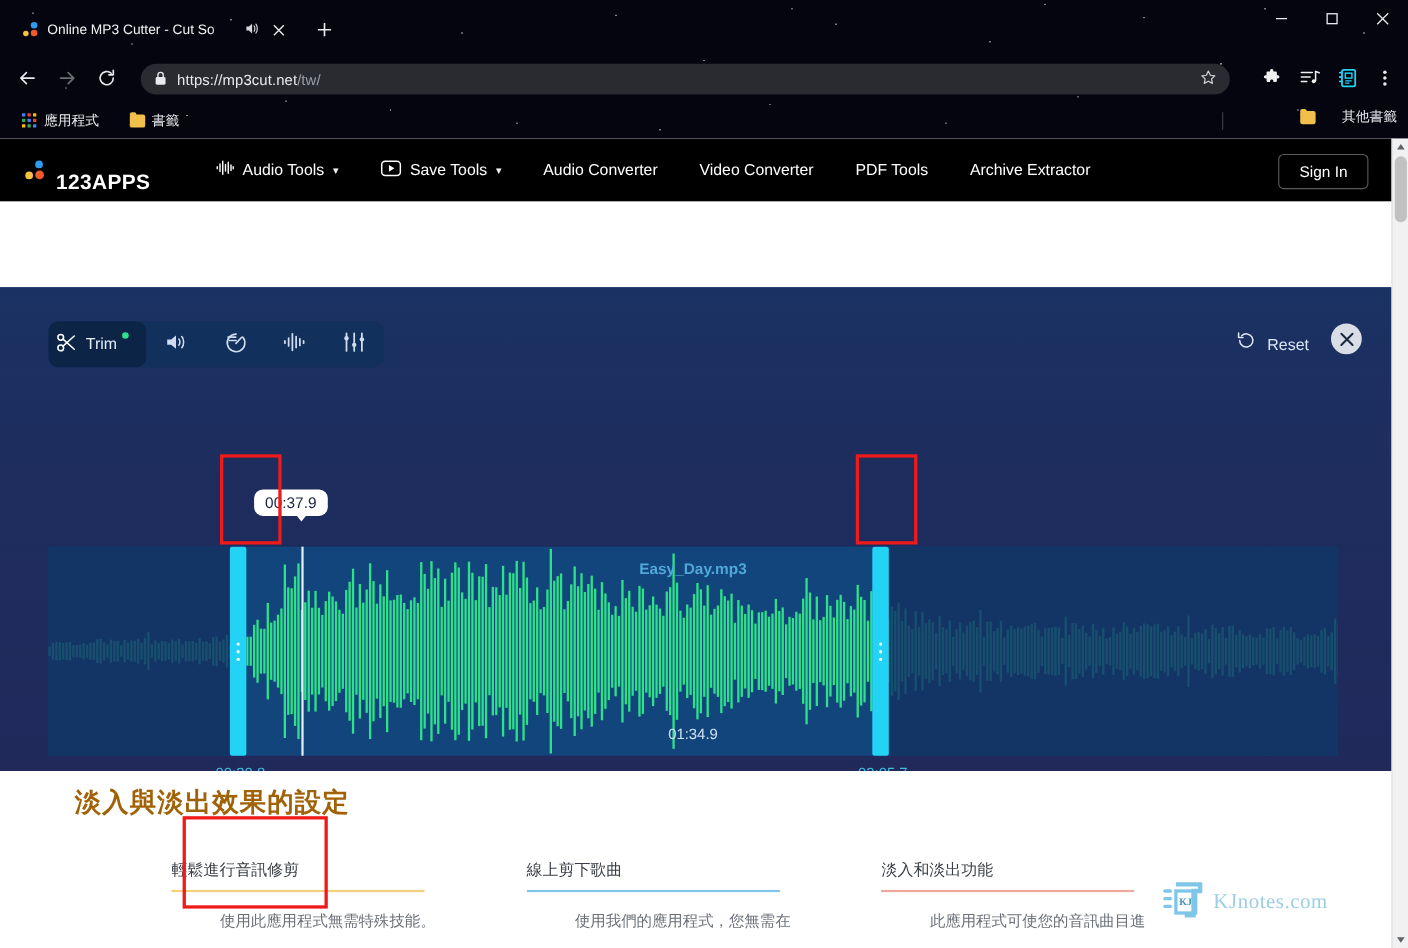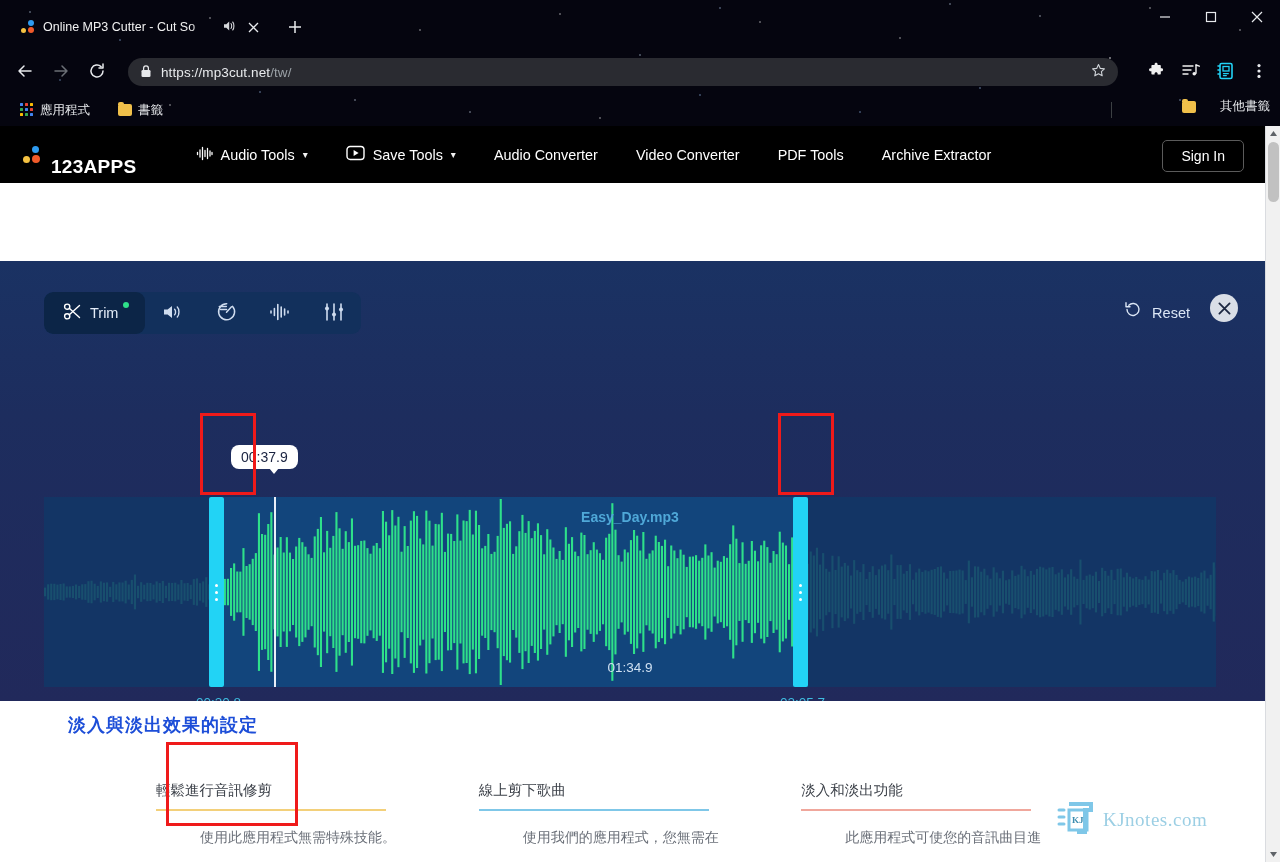--- a/index.html
+++ b/index.html
@@ -132,21 +132,21 @@
 
   .white-gap { height: 78px; background: #fff; }
 
   
   .editor { height: 440px; background: linear-gradient(180deg,#1a3263 0%,#1d2d5e 35%,#21295b 100%); position: relative; }
   .editor-inner { position: absolute; inset: 0; }
 
   .tool-row { position: absolute; left: 44px; top: 31px; display: flex; align-items: center; }
   .tool-group { display: flex; align-items: center; background: #12305c; border-radius: 9px; overflow: hidden; height: 42px; }
   .tool-btn { height: 42px; min-width: 54px; display: flex; align-items: center; justify-content: center; gap: 8px; color: #e3ecf8; font-size: 14.5px; }
-  .tool-btn.active { background: #0c2547; padding: 0 16px 0 19px; border-radius: 9px; text-align: center; }
+  .tool-btn.active { background: #0c2547; padding: 0 16px 0 7px; border-radius: 9px; text-align: center; }
   .dot-green { width: 6px; height: 6px; border-radius: 50%; background: #2ee08a; align-self: flex-start; margin-top: 10px; margin-left: -3px; }
 
   .reset-wrap { position: absolute; right: 90px; top: 40px; display: flex; align-items: flex-end; gap: 11px; color: #dbe6f5; font-size: 14.5px; }
   .close-circle { position: absolute; right: 42px; top: 33px; width: 28px; height: 28px; border-radius: 50%; background: #d9dee6; display: flex; align-items: center; justify-content: center; }
 
   
   .wave-wrap { position: absolute; left: 44px; top: 236px; width: 1172px; height: 190px; }
   .wave-box { position: absolute; left: 0; top: 0; width: 1172px; height: 190px; background: #12457c; overflow: hidden; }
   .wave-dim-l { position: absolute; left: 0; top: 0; width: 180px; height: 190px; background: rgba(20,40,82,.55); z-index: 4; }
   .wave-dim-r { position: absolute; left: 764px; top: 0; width: 408px; height: 190px; background: rgba(20,40,82,.55); z-index: 4; }
@@ -189,21 +189,21 @@
 
   .right-ctrls { position: absolute; right: 58px; top: 497px; display: flex; align-items: center; gap: 10px; }
   .fmt-btn { width: 104px; height: 54px; background: #1f2a52; border-radius: 12px; display: flex; align-items: center; justify-content: center; gap: 8px; color: #fff; font-size: 14.5px; font-weight: bold; }
   .save-btn { width: 118px; height: 54px; background: #fff; border-radius: 10px; display: flex; align-items: center; justify-content: center; color: #12203f; font-size: 15px; font-weight: bold; }
 
   
   .redbox { position: absolute; border: 3px solid #ef1a1a; z-index: 20; pointer-events: none; }
 
   
   .below { background: #fff; height: 170px; position: relative; }
-  .red-heading { position: absolute; left: 68px; top: 12px; color: #1d4ed8; font-size: 18px; font-weight: bold; letter-spacing: 1px; }
+  .red-heading { position: absolute; left: 68px; top: 12px; color: #a16207; font-size: 24px; font-weight: bold; letter-spacing: 1px; }
   .features { position: absolute; left: 0; top: 80px; width: 1280px; display: flex; padding: 0 156px; gap: 0; }
   .feature { width: 350px; padding-right: 40px; }
   .feat-title { font-size: 14.5px; color: #3a3f47; margin-bottom: 9px; }
   .feat-rule { height: 2px; width: 230px; margin-bottom: 16px; }
   .feat-body { font-size: 14px; color: #6b7079; line-height: 1.5; margin-left: 44px; }
 
   .watermark { position: absolute; left: 1055px; top: 800px; display: flex; align-items: center; gap: 4px; z-index: 25; }
   .wm-logo { width: 44px; height: 40px; position: relative; }
   .wm-text { color: #9ccfe4; font-size: 19px; font-family: "Liberation Serif", serif; letter-spacing: .5px; }
 </style>

